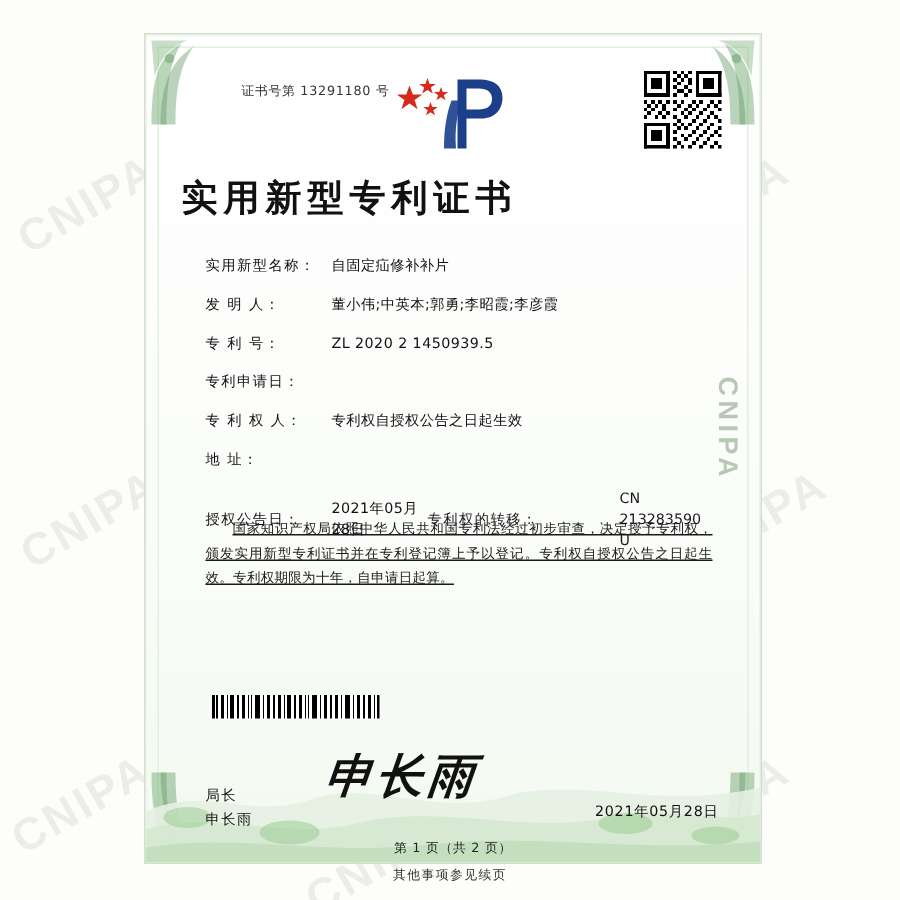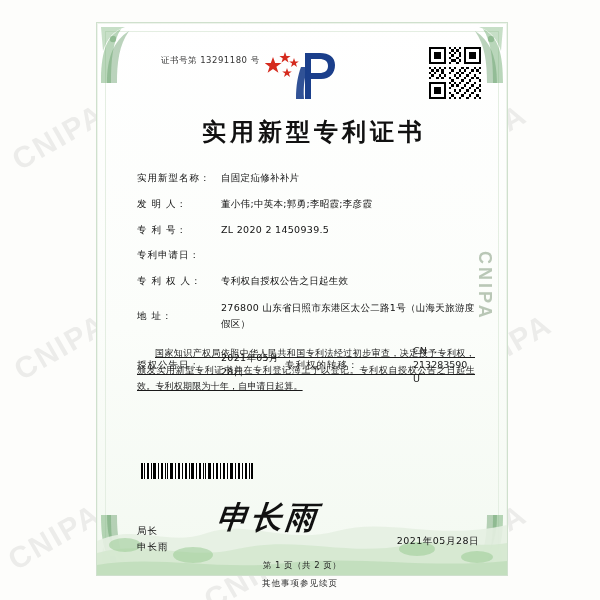--- a/index.html
+++ b/index.html
@@ -112,21 +112,21 @@
     color: #b9c7b6;
     letter-spacing: 3px;
     writing-mode: vertical-rl;
     user-select: none;
   }
 
   .title {
     position: absolute;
     left: 0; right: 0;
     top: 93px;
-    text-align: center;
+    text-align: left;
     font-family: "DejaVu Sans", sans-serif;
     font-size: 24px;
     font-weight: bold;
     letter-spacing: 4px;
     color: #111;
     margin-left: 24px;
   }
 
   
   .fields {
@@ -449,21 +449,20 @@
       </div>
       <div class="row">
         <div class="lab">专利申请日：</div>
       </div>
       <div class="row">
         <div class="lab">专 利 权 人：</div>
         <div class="val">专利权自授权公告之日起生效</div>
       </div>
       <div class="row">
         <div class="lab">地      址：</div>
-        <div class="val wrap">276800 山东省日照市东港区太公二路1号（山海天旅游度假区）</div>
       </div>
       <div class="row">
         <div class="lab">授权公告日：</div>
         <div class="val">2021年05月28日</div>
         <div class="lab2">专利权的转移：</div>
         <div class="val2">CN 213283590 U</div>
       </div>
     </div>
 
     <div class="para" id="para1">国家知识产权局依照中华人民共和国专利法经过初步审查，决定授予专利权，颁发实用新型专利证书并在专利登记簿上予以登记。专利权自授权公告之日起生效。专利权期限为十年，自申请日起算。</div>

